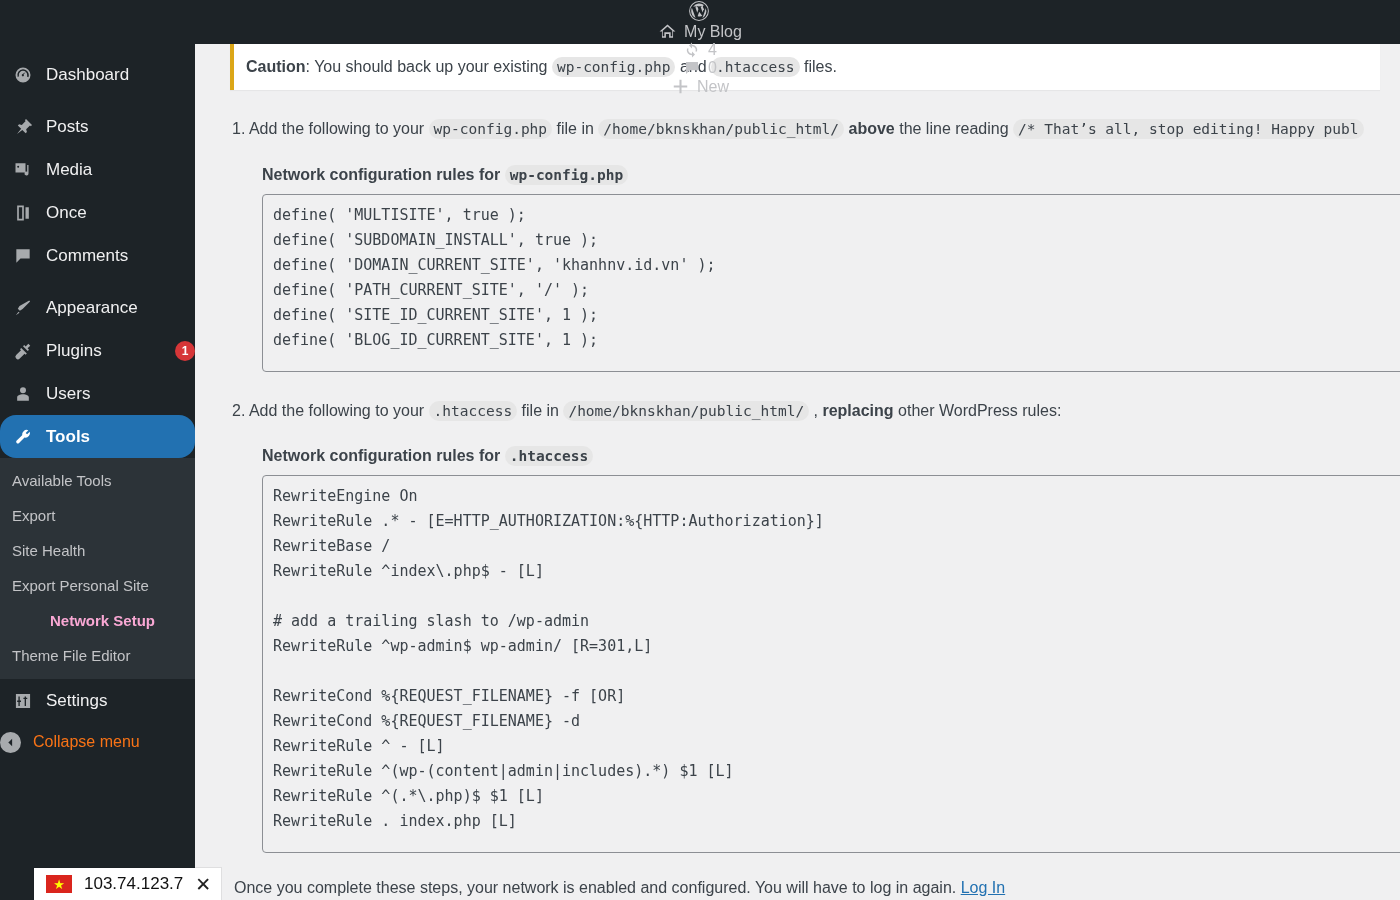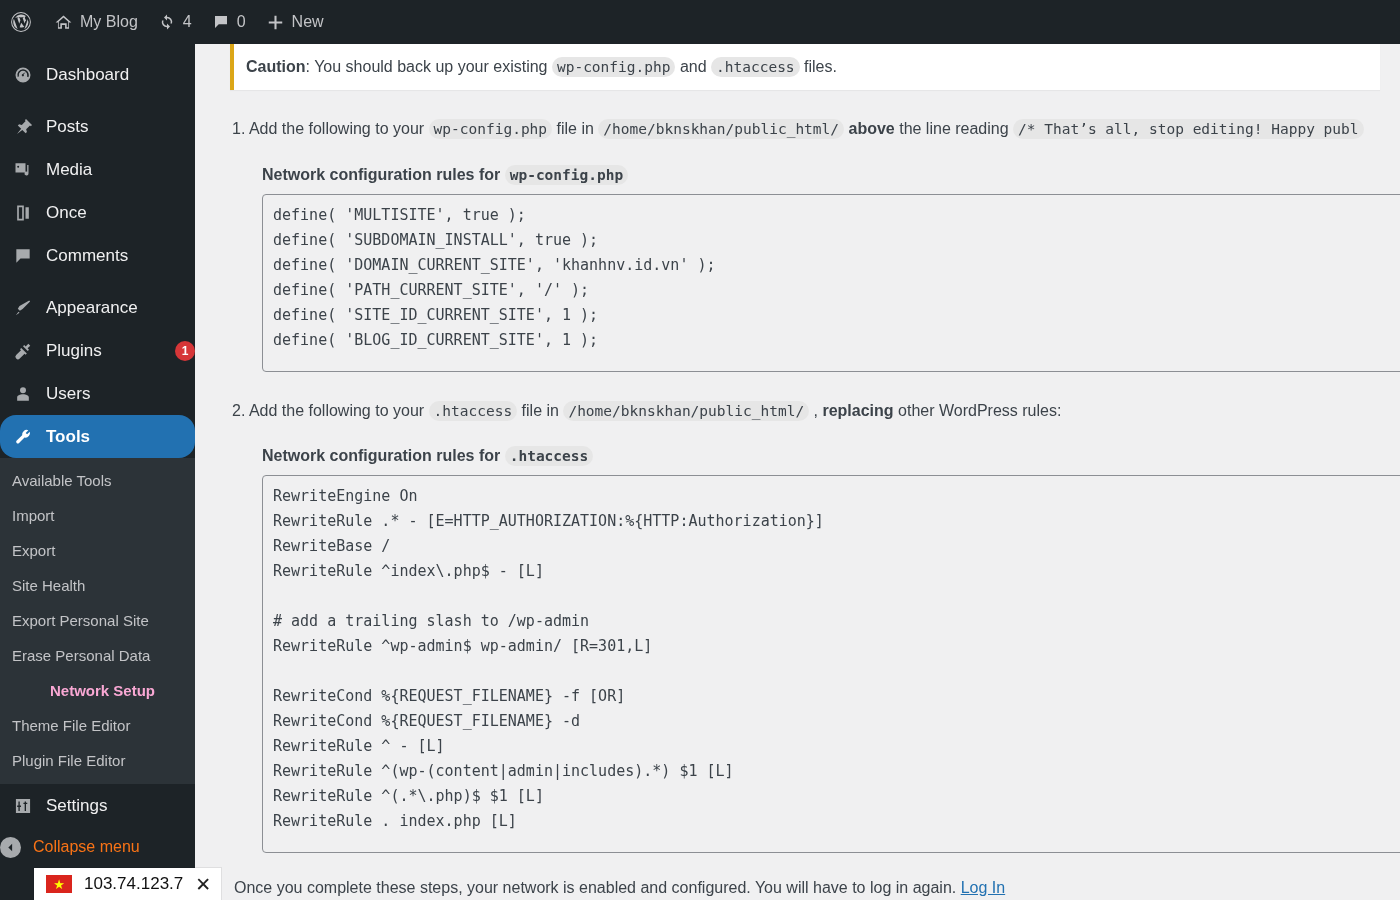--- a/index.html
+++ b/index.html
@@ -17,20 +17,21 @@
     position: absolute;
     top: 0; left: 0;
     width: 1400px;
     height: 44px;
     background: #1d2327;
     display: flex;
     align-items: center;
     color: #c3c4c7;
     font-size: 16px;
     z-index: 30;
+    flex-direction: column;
   }
   #adminbar .ab-item {
     display: flex;
     align-items: center;
     height: 44px;
     padding: 0 10px;
     gap: 7px;
     color: #c3c4c7;
     white-space: nowrap;
   }
@@ -395,28 +396,25 @@
     <span class="m-icon">
       <svg width="20" height="20" viewBox="0 0 24 24" fill="currentColor">
         <path d="M20.1 5.6l-3.2 3.2-1.7-1.7 3.2-3.2A5.4 5.4 0 0 0 11 9.8L4.2 16.6a2 2 0 0 0 2.8 2.8l6.8-6.8a5.4 5.4 0 0 0 6.3-7z"></path>
       </svg>
     </span>
     <span class="m-label">Tools</span>
   </div>
 
   <div id="submenu">
     <a class="submenu-item">Available Tools</a>
-    <a class="submenu-item">Import</a>
     <a class="submenu-item">Export</a>
     <a class="submenu-item">Site Health</a>
     <a class="submenu-item">Export Personal Site</a>
-    <a class="submenu-item">Erase Personal Data</a>
     <a class="submenu-item current">Network Setup</a>
     <a class="submenu-item">Theme File Editor</a>
-    <a class="submenu-item">Plugin File Editor</a>
   </div>
 
   <div class="menu-top">
     <span class="m-icon">
       <svg width="20" height="20" viewBox="0 0 24 24" fill="currentColor">
         <path d="M3.5 3.5h17v17h-17zm3 3v5h-1.5v1.6h1.5v5h1.6v-5h1.5v-1.6H8.1v-5zm7.5 0v1.6h-1.5v1.6H14v8.3h1.6V9.7h1.5V8.1h-1.5V6.5z"></path>
       </svg>
     </span>
     <span class="m-label">Settings</span>
   </div>

